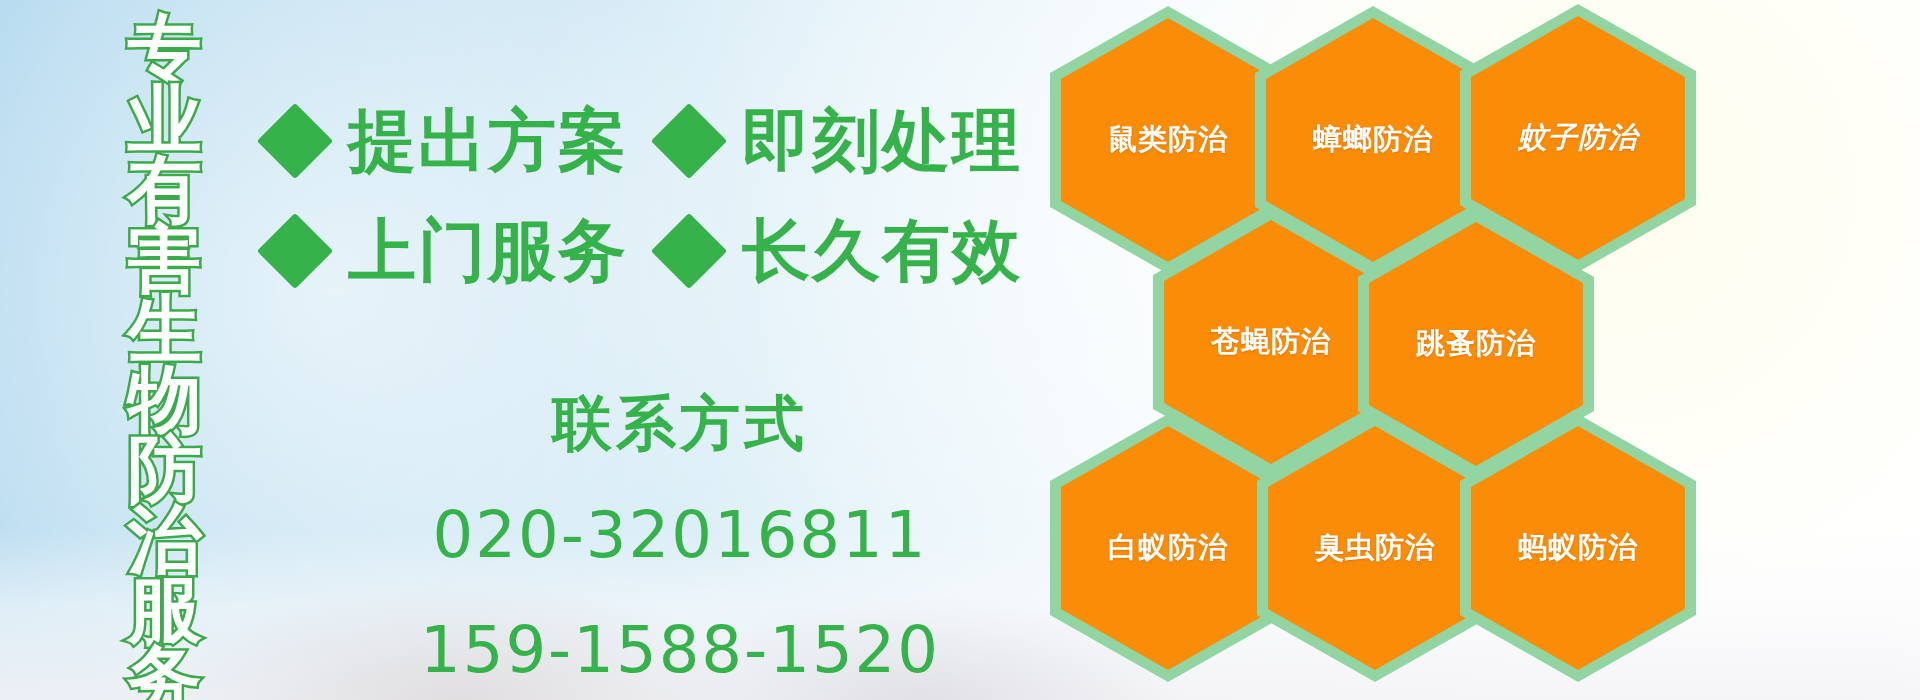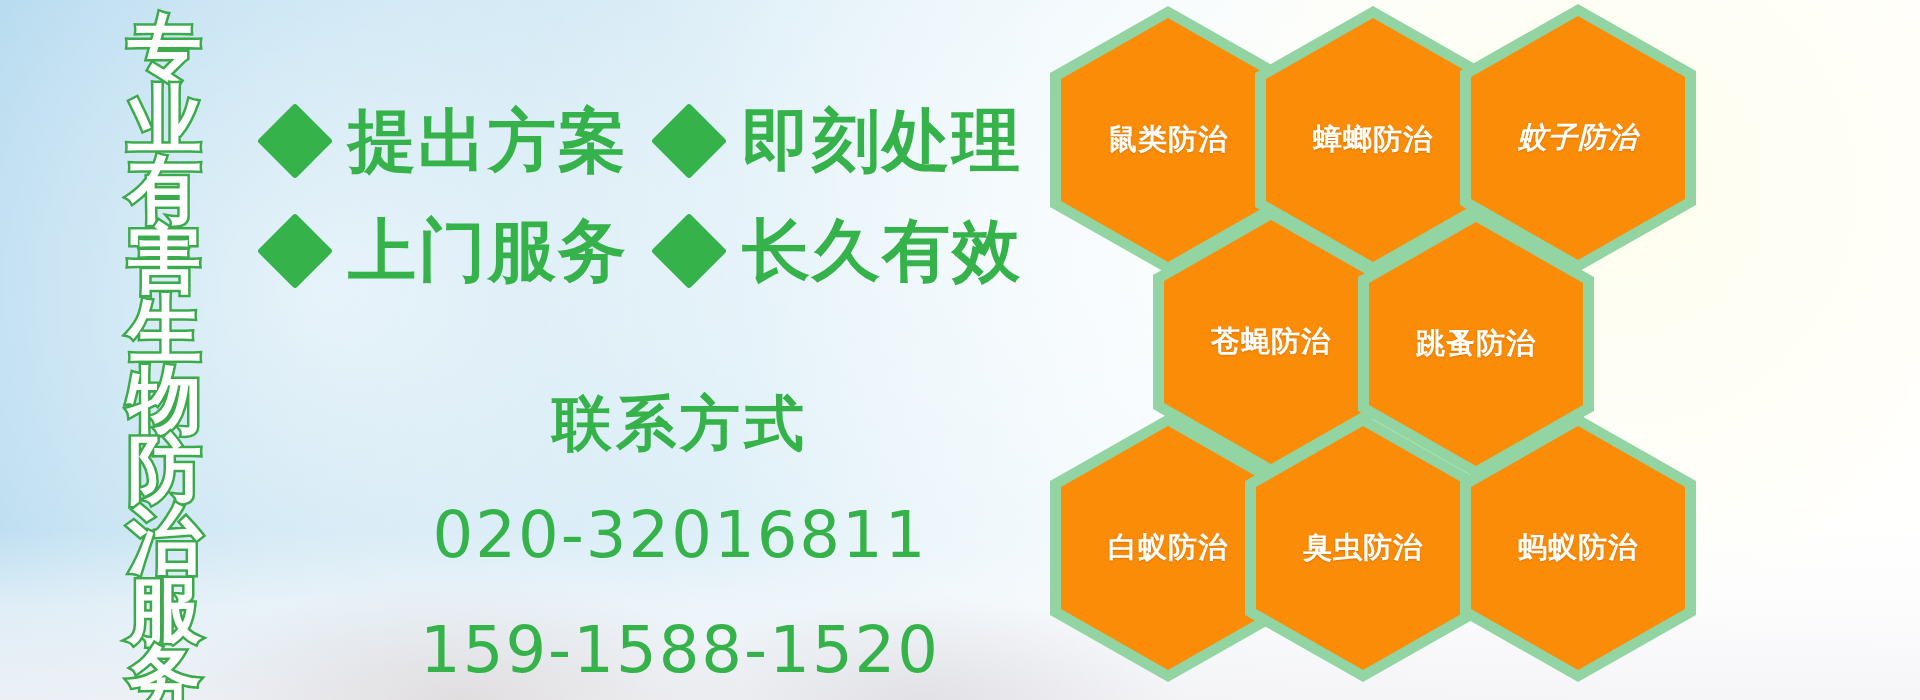--- a/index.html
+++ b/index.html
@@ -168,21 +168,21 @@
     font-family:"DejaVu Sans","Liberation Sans",sans-serif;
   }
 
   
   .hex.r0c0{left:0px;   top:6px;}
   .hex.r0c1{left:205px; top:6px;}
   .hex.r0c2{left:410px; top:4px;font-style:italic;}
   .hex.r1c0{left:103px; top:208px;}
   .hex.r1c1{left:308px; top:210px;}
   .hex.r2c0{left:0px;   top:414px;}
-  .hex.r2c1{left:195px; top:414px;}
+  .hex.r2c1{left:207px; top:414px;}
   .hex.r2c2{left:410px; top:414px;}
 </style>
 </head>
 <body>
 
 <div class="banner">
 
   <div class="bg-bloom-a"></div>
   <div class="bg-bloom-b"></div>
   <div class="bg-floor"></div>

